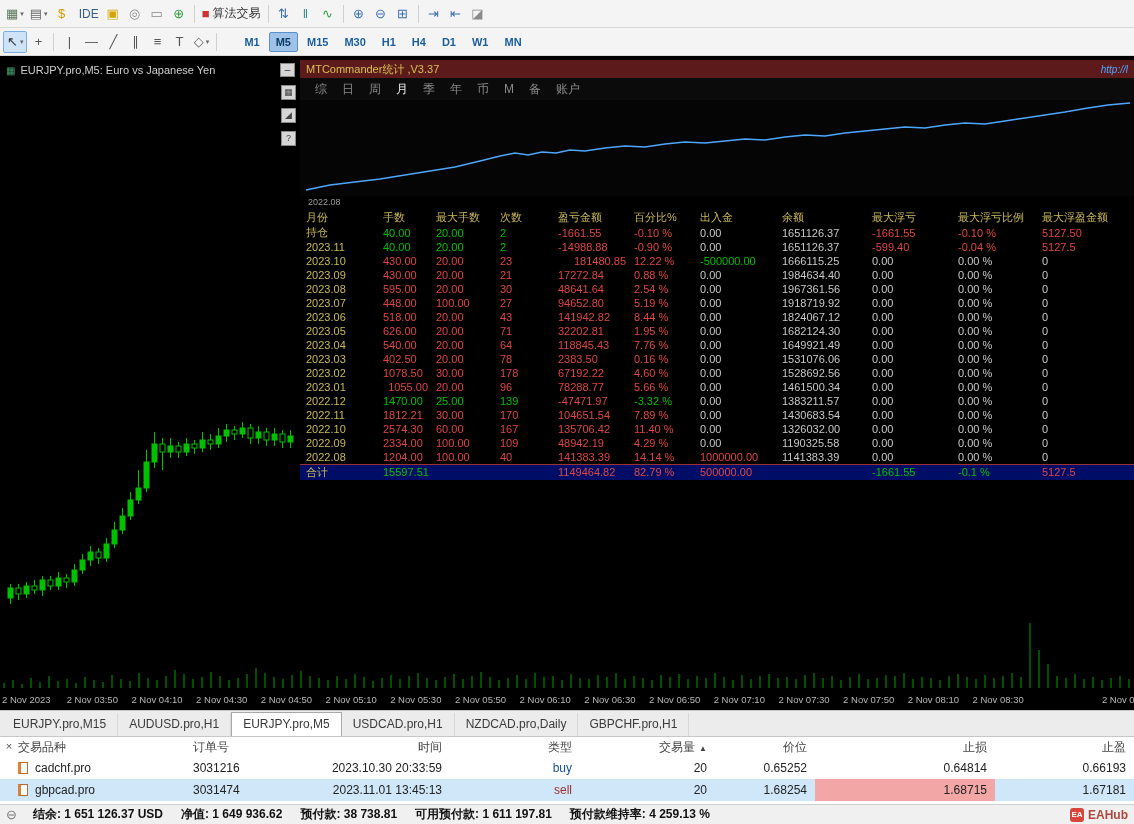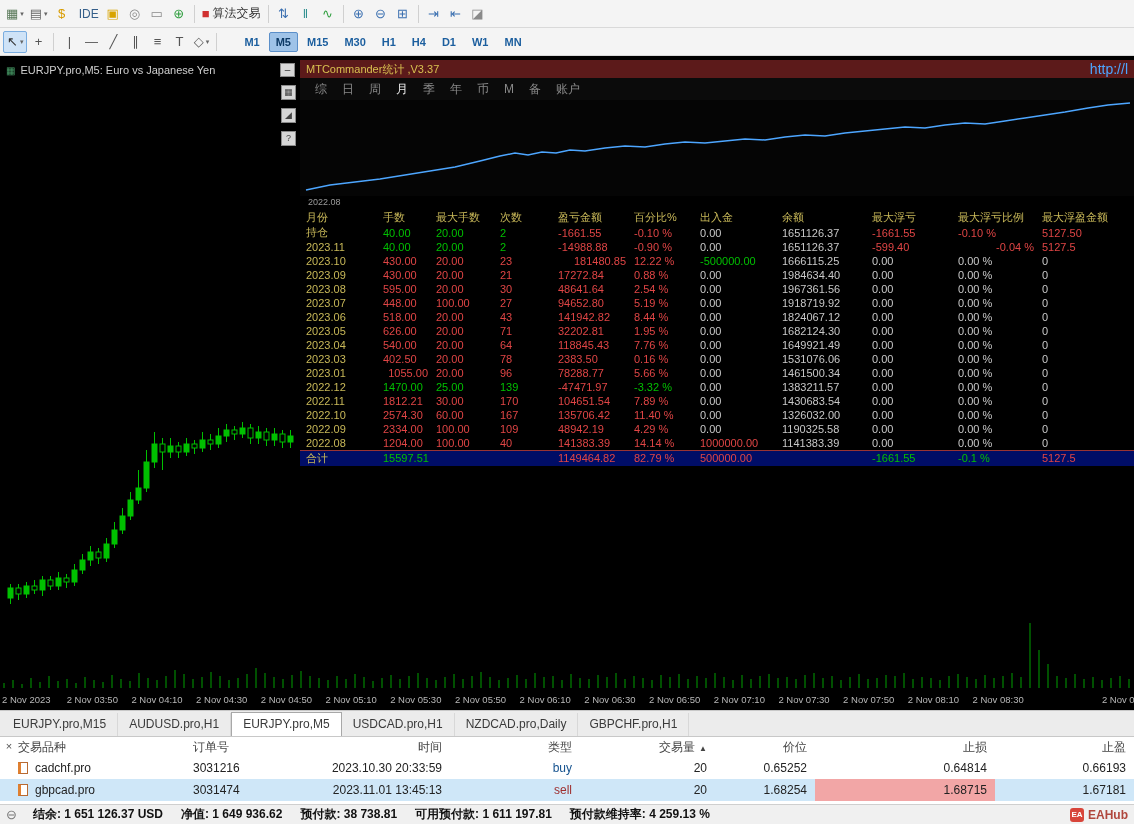--- a/index.html
+++ b/index.html
@@ -34,21 +34,21 @@
               background:#d6d6d6; border:1px solid #8a8a8a; font-size:9px; line-height:13px;
               text-align:center; color:#444; }
   .time-axis { position:absolute; left:0; bottom:2px; width:100%; height:14px; z-index:2;
                font-size:9.5px; color:#b8b8b8; }
   .tx { position:absolute; top:0; white-space:nowrap; }
 
   
   .overlay { position:absolute; left:300px; top:4px; width:834px; z-index:4; background:#000; }
   .ov-title { height:18px; background:#5c1a1a; color:#d8c050; font-size:11px;
               display:flex; align-items:center; justify-content:space-between; padding:8px 6px; overflow:hidden; }
-  .ov-link { color:#4da6ff; font-size:14px; white-space:nowrap; }
+  .ov-link { color:#4da6ff; font-size:10px; white-space:nowrap;font-style:italic; }
   .ov-menu { height:22px; background:#0b0b0b; display:flex; align-items:center; gap:15px;
              padding:0 15px; color:#8a8a8a; font-size:12px; }
   .ov-mi.active { color:#ececec; }
   #equity { display:block; background:#050505; }
   .ov-axis { height:14px; color:#9a9a9a; font-size:9px; padding-left:8px; line-height:13px; }
   table.stats { width:100%; border-collapse:collapse; table-layout:fixed; }
   .stats td { font-size:11px; height:14px; padding:0 2px 0 6px; white-space:nowrap; overflow:hidden; }
   .stats .h, .stats .m { color:#c8b858; }
   .stats tr.total { background:#000d66; border-top:1px solid #993333; }
 
@@ -483,21 +483,21 @@
             <tr>
               <td class="m">2023.11</td>
               <td style="color: rgb(0, 192, 0);">40.00</td>
               <td style="color: rgb(0, 192, 0);">20.00</td>
               <td style="color: rgb(0, 192, 0);">2</td>
               <td style="color: rgb(224, 69, 69);">-14988.88</td>
               <td style="color: rgb(224, 69, 69);">-0.90 %</td>
               <td style="color: rgb(200, 200, 200);">0.00</td>
               <td style="color: rgb(200, 200, 200);">1651126.37</td>
               <td style="color: rgb(224, 69, 69);">-599.40</td>
-              <td style="color: rgb(224, 69, 69); text-align: right;">-0.04 %</td>
+              <td style="color: rgb(224, 69, 69);">-0.04 %</td>
               <td style="color: rgb(224, 69, 69);">5127.5</td>
             </tr>
             <tr>
               <td class="m">2023.10</td>
               <td style="color: rgb(224, 69, 69);">430.00</td>
               <td style="color: rgb(224, 69, 69);">20.00</td>
               <td style="color: rgb(224, 69, 69);">23</td>
               <td style="color: rgb(224, 69, 69); text-align: right;">181480.85</td>
               <td style="color: rgb(224, 69, 69);">12.22 %</td>
               <td style="color: rgb(0, 192, 0);">-500000.00</td>
@@ -586,20 +586,33 @@
             </tr>
             <tr>
               <td class="m">2023.03</td>
               <td style="color: rgb(224, 69, 69);">402.50</td>
               <td style="color: rgb(224, 69, 69);">20.00</td>
               <td style="color: rgb(224, 69, 69);">78</td>
               <td style="color: rgb(224, 69, 69);">2383.50</td>
               <td style="color: rgb(224, 69, 69);">0.16 %</td>
               <td style="color: rgb(200, 200, 200);">0.00</td>
               <td style="color: rgb(200, 200, 200);">1531076.06</td>
+              <td style="color: rgb(200, 200, 200);">0.00</td>
+              <td style="color: rgb(200, 200, 200);">0.00 %</td>
+              <td style="color: rgb(200, 200, 200);">0</td>
+            </tr>
+            <tr>
+              <td class="m">2023.02</td>
+              <td style="color: rgb(224, 69, 69);">1078.50</td>
+              <td style="color: rgb(224, 69, 69);">30.00</td>
+              <td style="color: rgb(224, 69, 69);">178</td>
+              <td style="color: rgb(224, 69, 69);">67192.22</td>
+              <td style="color: rgb(224, 69, 69);">4.60 %</td>
+              <td style="color: rgb(200, 200, 200);">0.00</td>
+              <td style="color: rgb(200, 200, 200);">1528692.56</td>
               <td style="color: rgb(200, 200, 200);">0.00</td>
               <td style="color: rgb(200, 200, 200);">0.00 %</td>
               <td style="color: rgb(200, 200, 200);">0</td>
             </tr>
             <tr>
               <td class="m">2023.01</td>
               <td style="color: rgb(224, 69, 69); text-align: right;">1055.00</td>
               <td style="color: rgb(224, 69, 69);">20.00</td>
               <td style="color: rgb(224, 69, 69);">96</td>
               <td style="color: rgb(224, 69, 69);">78288.77</td>

